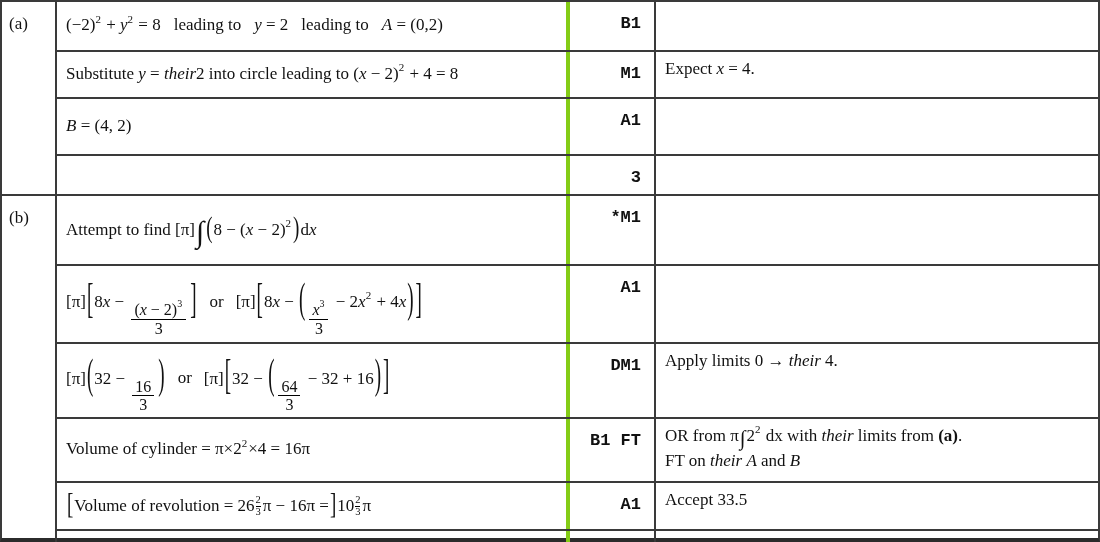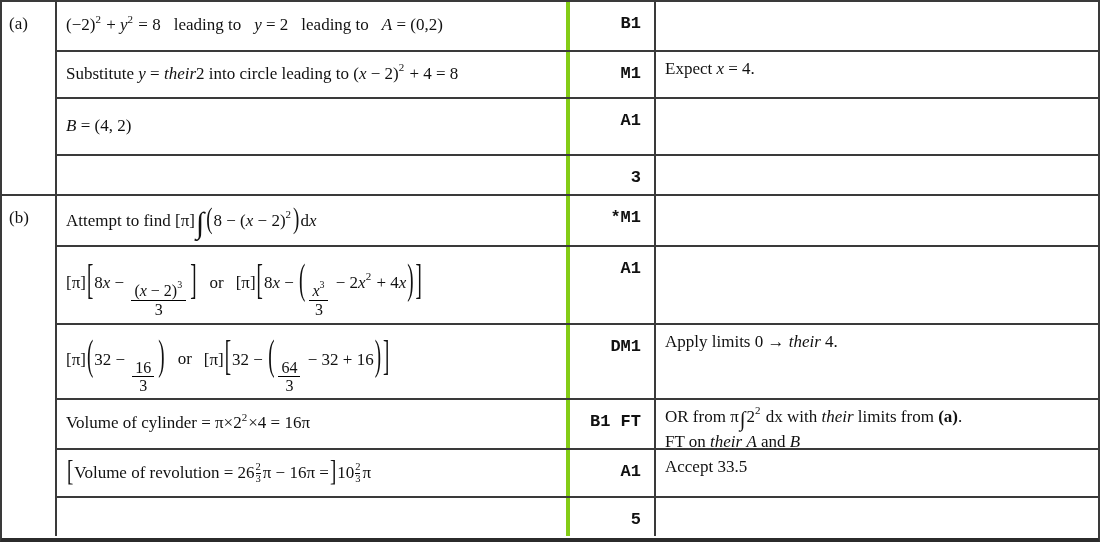--- a/index.html
+++ b/index.html
@@ -152,21 +152,21 @@
         <div class="cell comment"></div>
       </div>
 
     </div>
   </div>
 
   <div class="part part-b">
     <div class="plabel-cell">(b)</div>
     <div class="rows">
 
-      <div class="row" style="height:49px">
+      <div class="row" style="height:68px">
         <div class="cell work">
           <div class="wline">
             <span>Attempt to find </span><span>[π]</span><span class="int">∫</span><span class="brk med">(</span><span>8 − (</span><span class="it">x</span><span> − 2)</span><sup class="e">2</sup><span class="brk med">)</span><span>d</span><span class="it">x</span>
           </div>
         </div>
         <div class="cell mark"><span>*M1</span></div>
         <div class="cell comment"></div>
       </div>
 
       <div class="row" style="height:78px">
@@ -184,21 +184,21 @@
           <div class="wline">
             <span>[π]</span><span class="brk tall">(</span><span>32 − </span><span class="frac"><span class="fn">16</span><span class="fd">3</span></span><span class="brk tall">)</span><span class="or">or</span><span>[π]</span><span class="brk tall">[</span><span>32 − </span><span class="brk tall">(</span><span class="frac"><span class="fn">64</span><span class="fd">3</span></span><span> − 32 + 16</span><span class="brk tall">)</span><span class="brk tall">]</span>
           </div>
         </div>
         <div class="cell mark"><span>DM1</span></div>
         <div class="cell comment">
           <span>Apply limits 0 → </span><span class="it">their</span><span> 4.</span>
         </div>
       </div>
 
-      <div class="row" style="height:50px">
+      <div class="row" style="height:64px">
         <div class="cell work">
           <div class="wline">
             <span>Volume of cylinder = π×2</span><sup class="e">2</sup><span>×4 = 16π</span>
           </div>
         </div>
         <div class="cell mark"><span>B1 FT</span></div>
         <div class="cell comment">
           <div>
             <span>OR from  π</span><span class="int-sm">∫</span><span>2</span><sup class="e">2</sup><span> dx  with </span><span class="it">their</span><span> limits from </span><span class="bold">(a)</span><span>.</span>
           </div>

